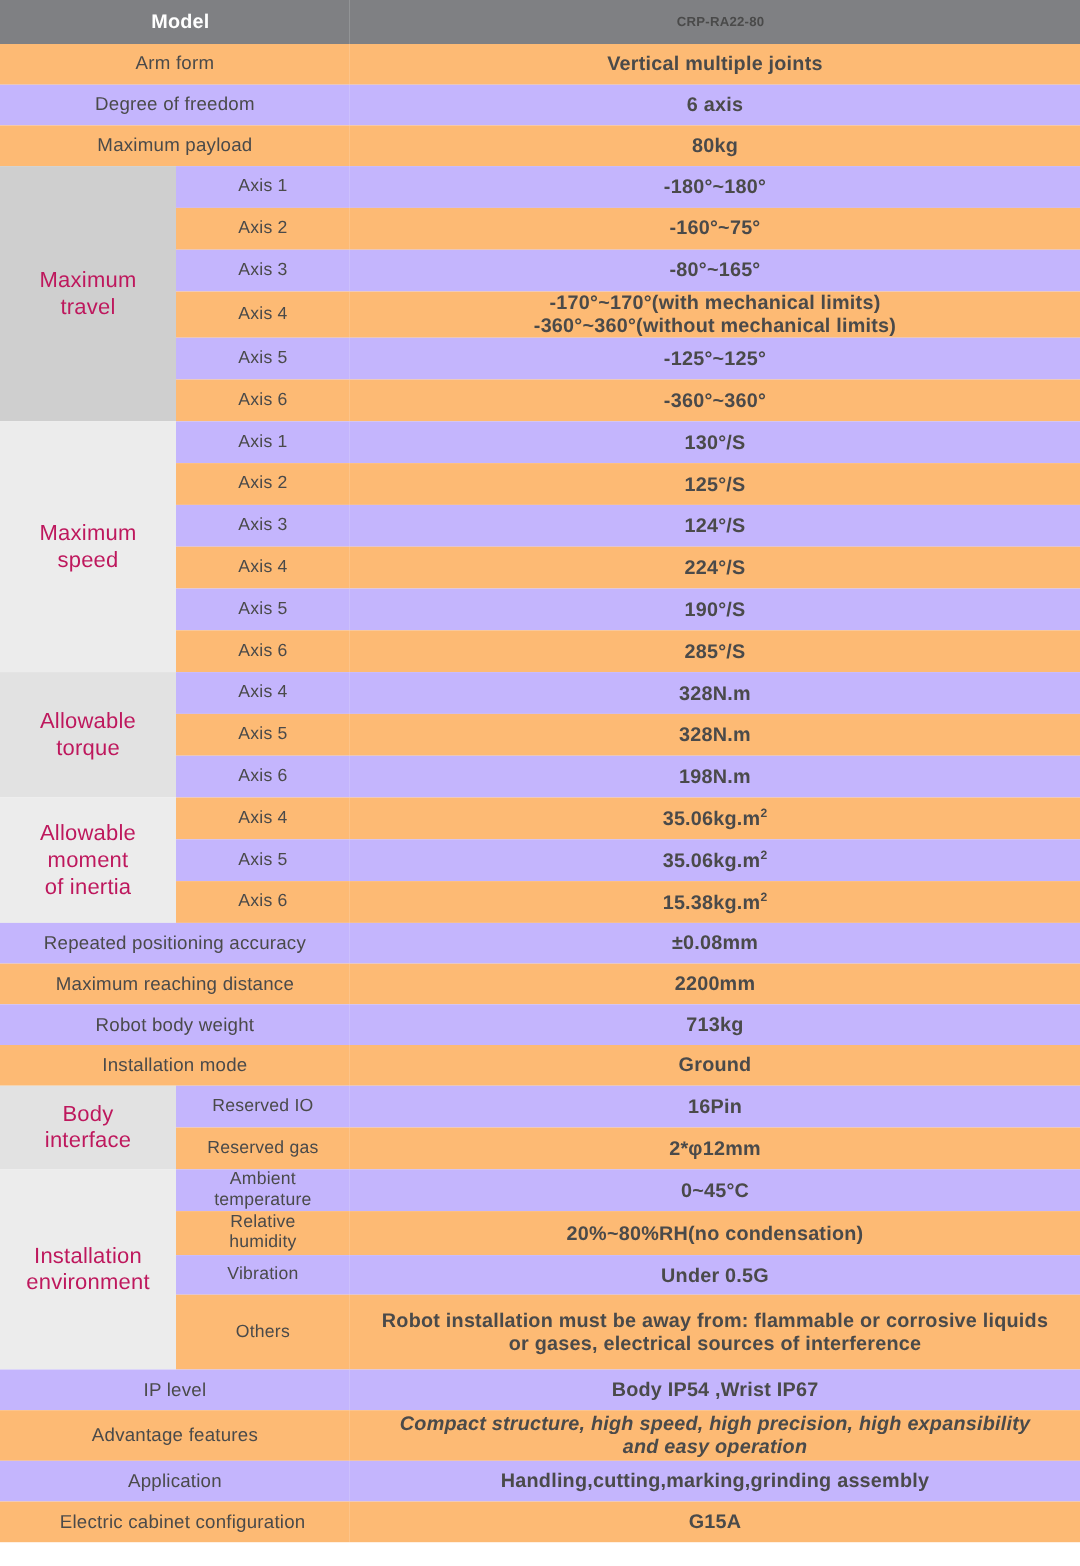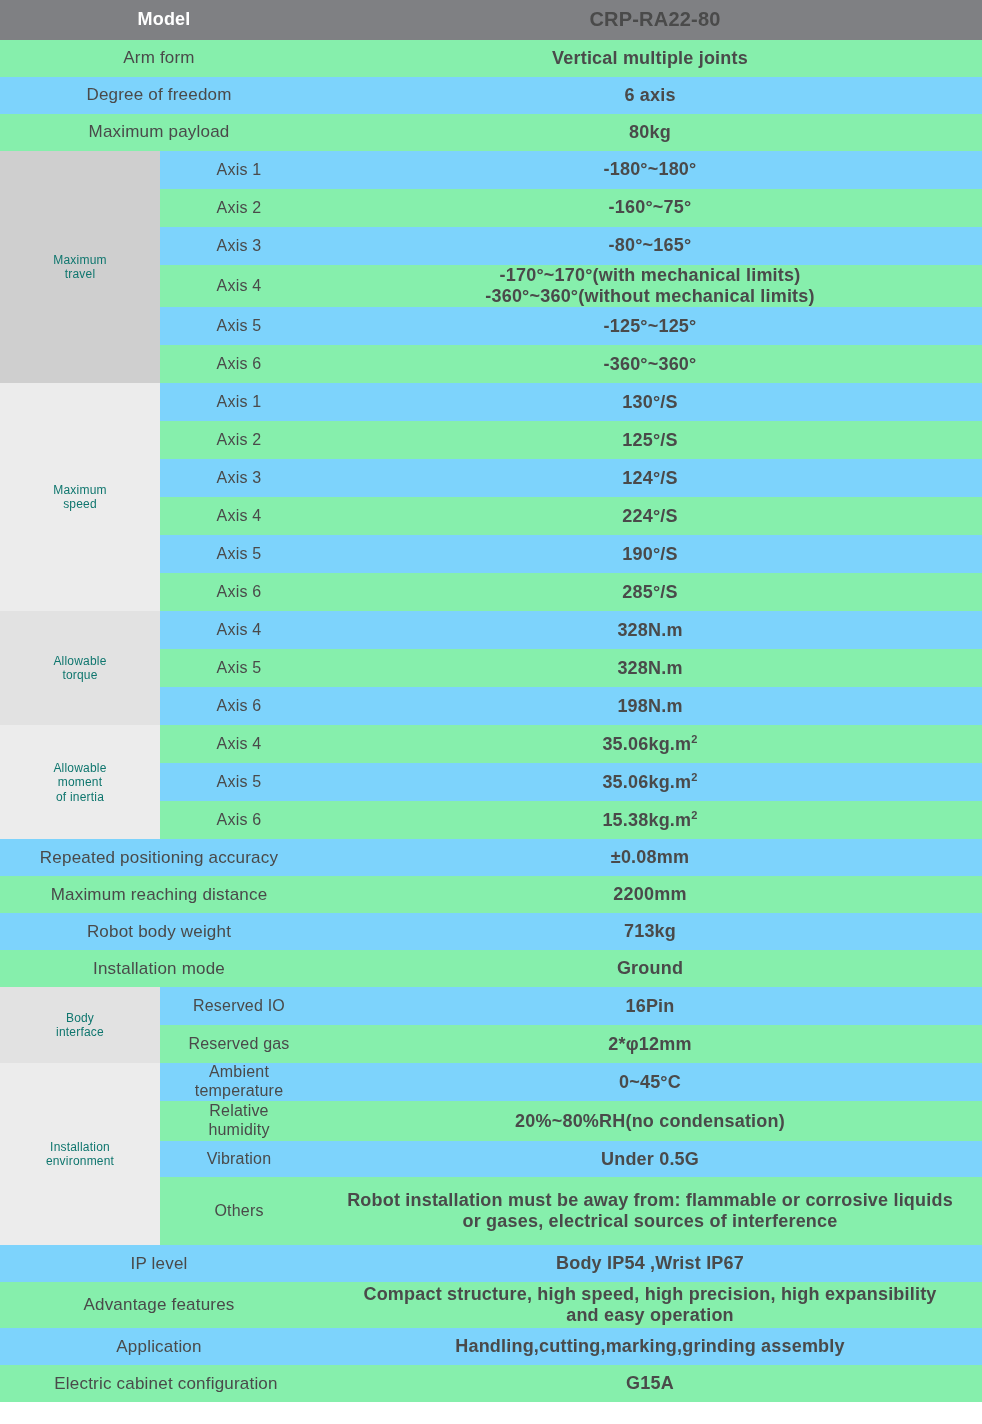--- a/index.html
+++ b/index.html
@@ -36,32 +36,32 @@
 
   
   .row-header td {
     background: #7f8083;
     color: #ffffff;
     font-size: 18px;
     font-weight: bold;
     height: 40px;
     padding-left: 16px;
   }
-  .row-header td.val { font-size: 20px; }
-
-  
-  .shade td { background: #7dd3fc; }
-  .plain td { background: #86efac; }
+  .row-header td.val { font-size: 12px; }
+
+  
+  .shade td { background: #c4b5fd; }
+  .plain td { background: #fdba74; }
 
   
   td.group {
     background: #cfcfcf;
-    font-size: 12px;
+    font-size: 20px;
     line-height: 1.22;
-    color: #0f766e;
+    color: #be185d;
   }
   td.group.light {
     background: #ececec;
   }
   td.group.mid {
     background: #e2e2e2;
   }
   td.sub {
     font-size: 16px;
   }
@@ -239,21 +239,21 @@
       <td class="sub" style="height:68px;">Others</td>
       <td class="val three-line" style="padding:0 22px;">Robot installation must be away from: flammable or corrosive liquids or gases, electrical sources of interference</td>
     </tr>
 
     <tr class="shade">
       <td colspan="2" class="label" style="height:37px;">IP level</td>
       <td class="val">Body IP54 ,Wrist IP67</td>
     </tr>
     <tr class="plain">
       <td colspan="2" class="label" style="height:46px;">Advantage features</td>
-      <td class="val two-line" style="padding:0 30px;">Compact structure, high speed, high precision, high expansibility and easy operation</td>
+      <td class="val two-line" style="padding:0 30px;font-style:italic;">Compact structure, high speed, high precision, high expansibility and easy operation</td>
     </tr>
     <tr class="shade">
       <td colspan="2" class="label" style="height:37px;">Application</td>
       <td class="val">Handling,cutting,marking,grinding assembly</td>
     </tr>
     <tr class="plain">
       <td colspan="2" class="label" style="height:37px;padding-left:20px;">Electric cabinet configuration</td>
       <td class="val">G15A</td>
     </tr>
   </tbody>

